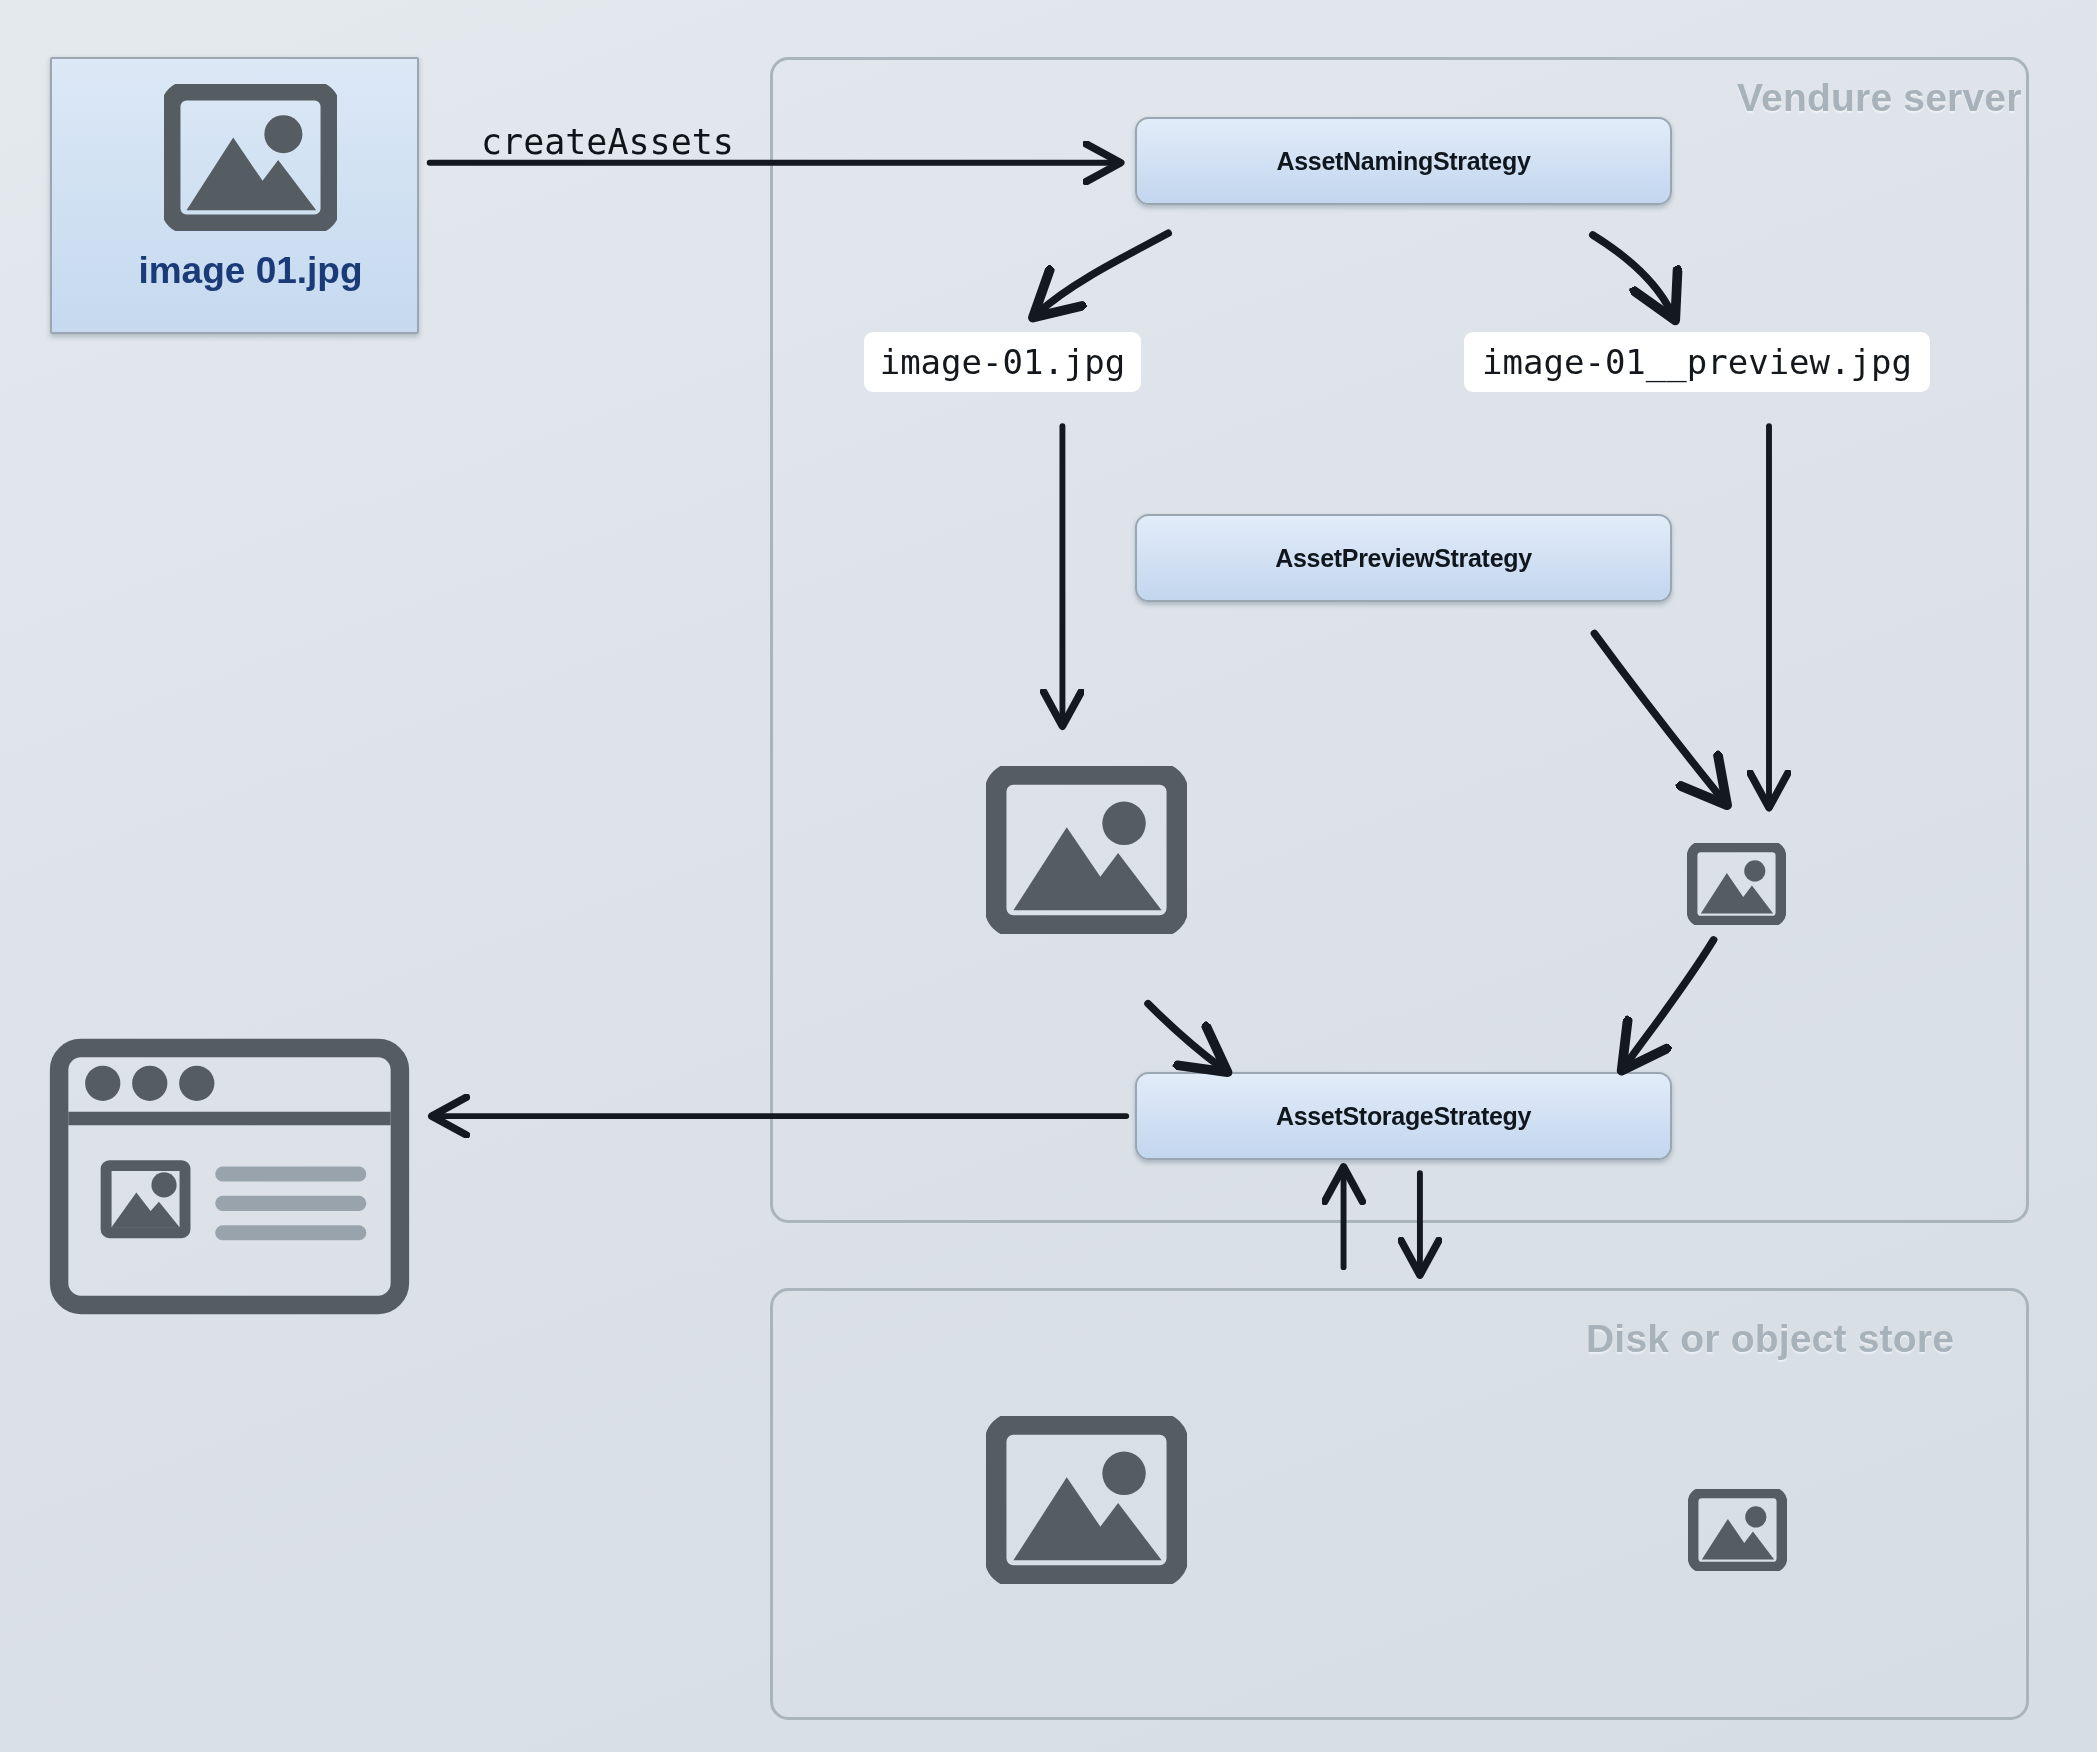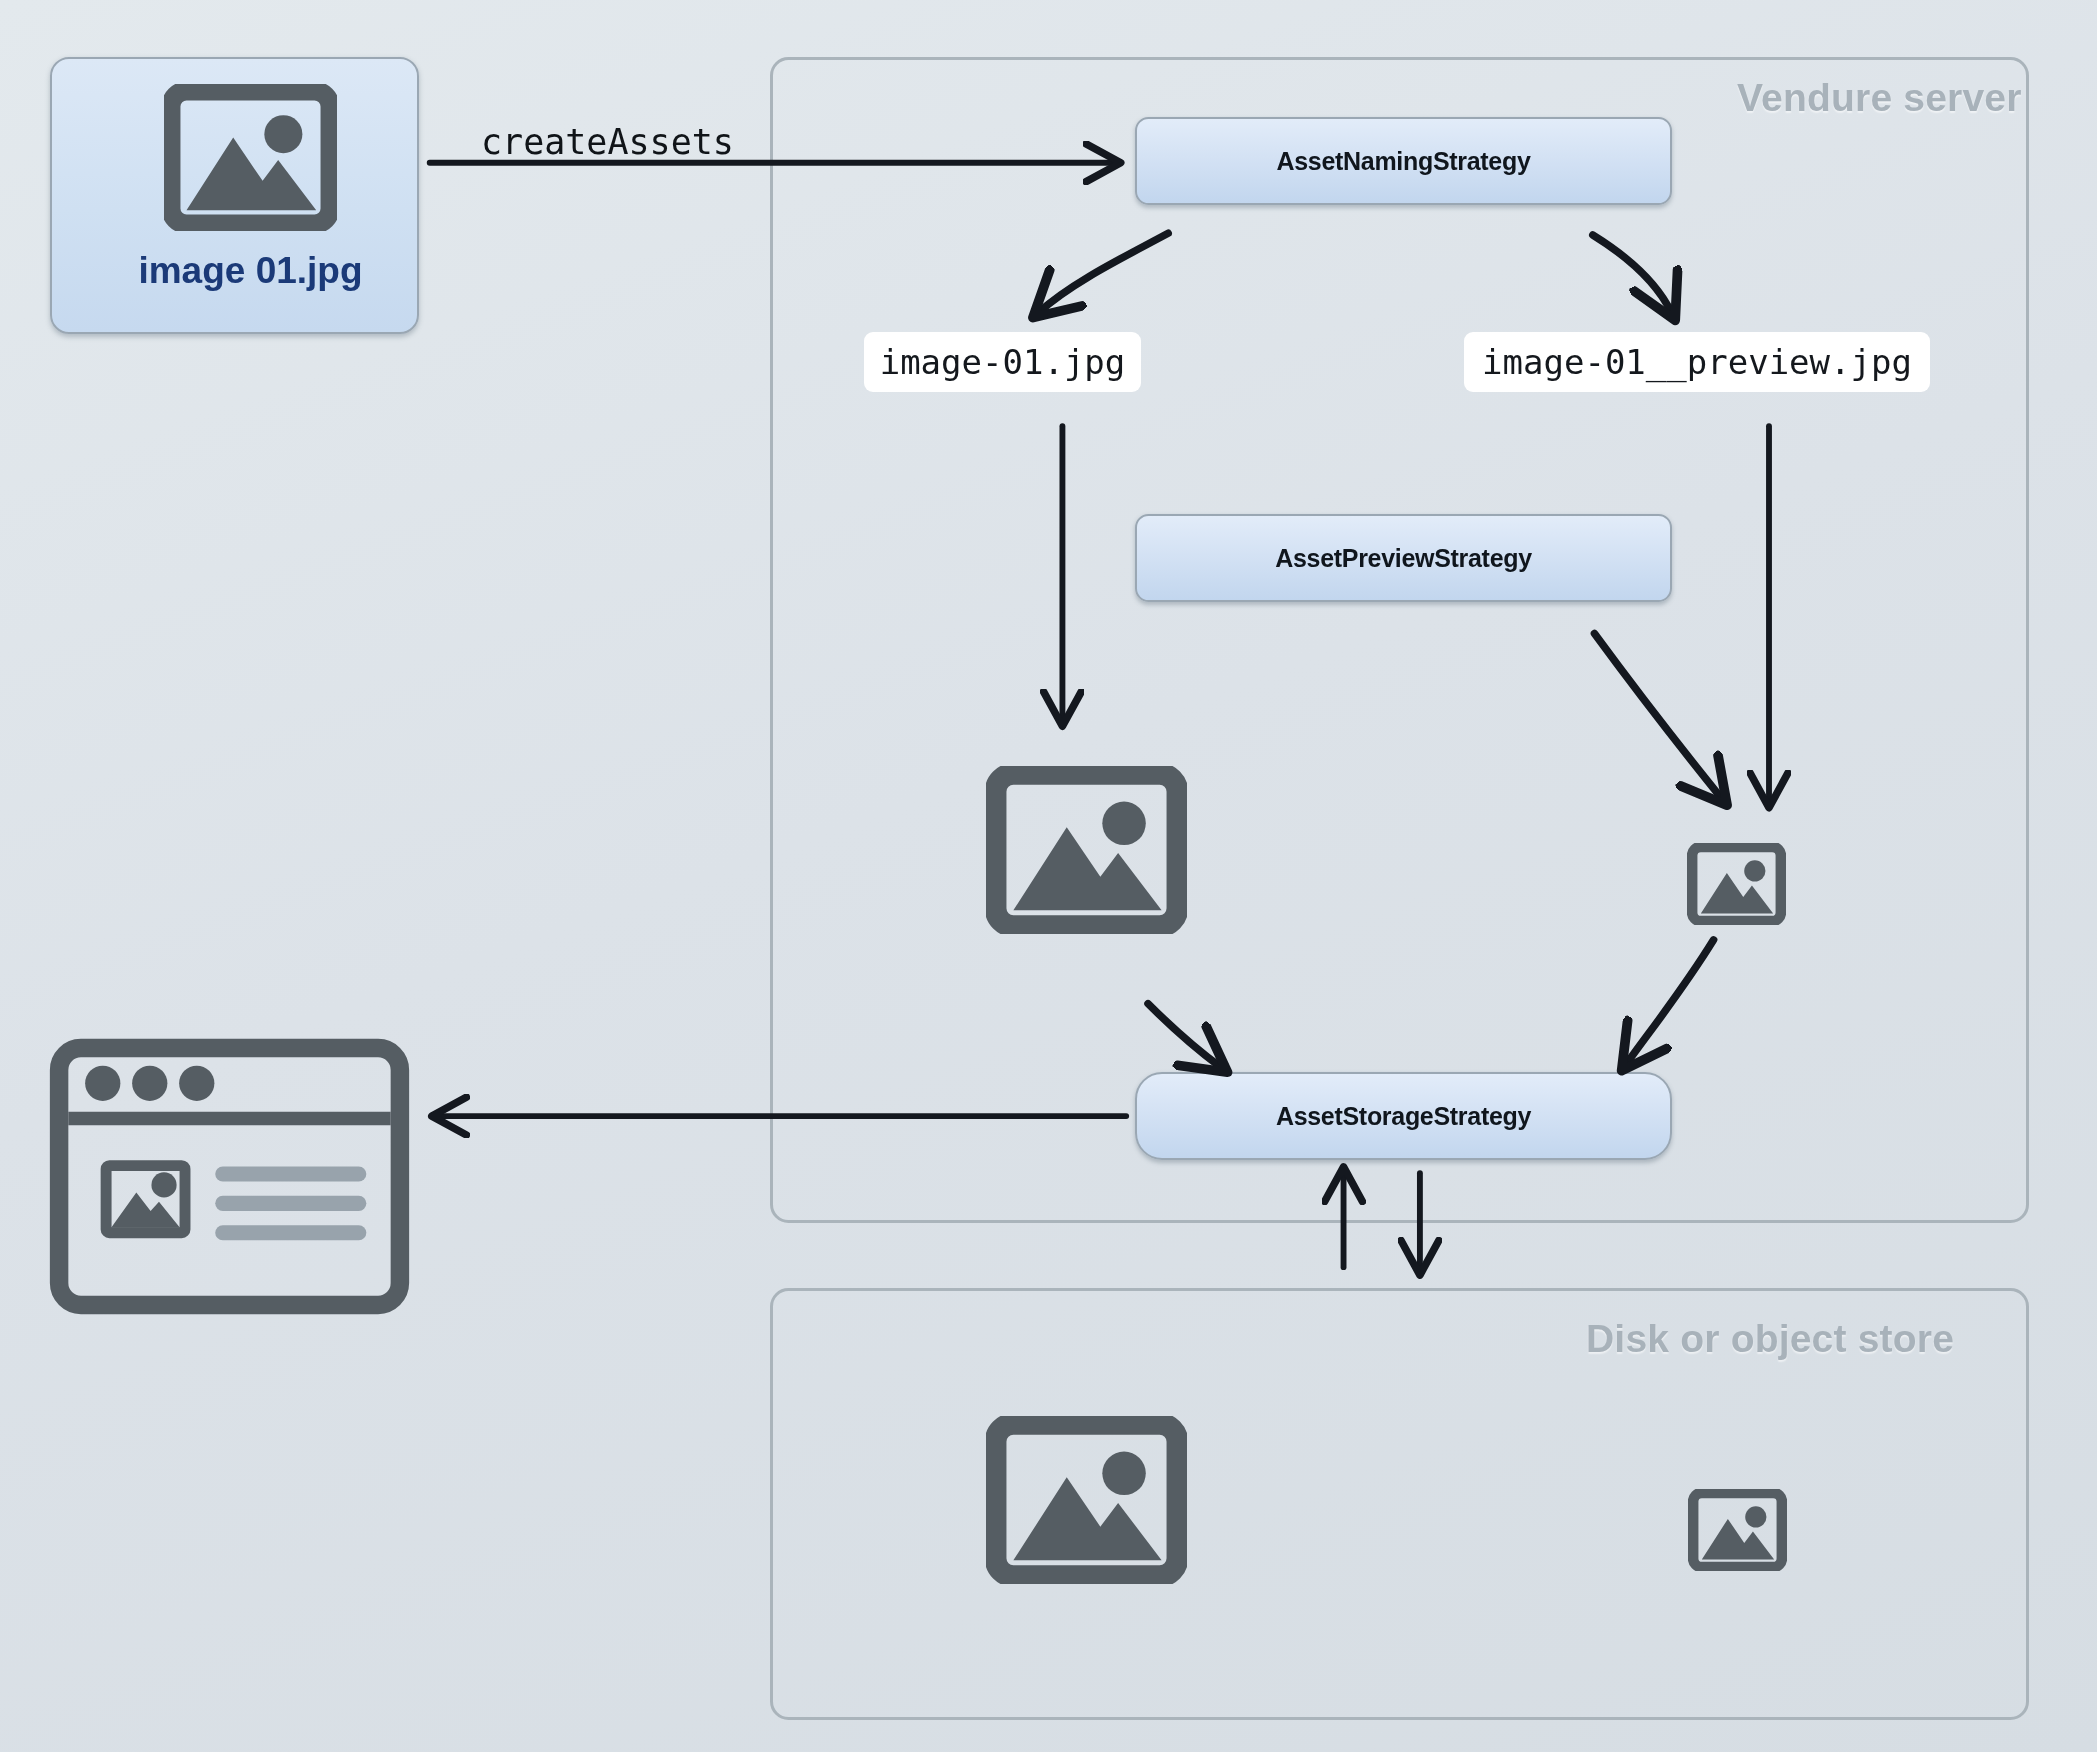--- a/index.html
+++ b/index.html
@@ -38,21 +38,21 @@
     letter-spacing: 0.2px;
     white-space: nowrap;
     text-shadow: 0 1.7px 1.7px rgba(255,255,255,0.55);
   }
 
   
   .file-card {
     position: absolute;
     box-sizing: border-box;
     border: 2.5px solid #9aa7b3;
-    border-radius: 19px;
+    border-radius: 2px;
     background: linear-gradient(180deg, #dce8f6 0%, #cfe0f2 55%, #c6d9ef 100%);
     box-shadow: 0 2.5px 5px rgba(90,105,120,0.35);
     display: flex;
     flex-direction: column;
     align-items: center;
     justify-content: flex-start;
     padding-left: 32px;
   }
   .file-card .card-label {
     color: #1b3a78;
@@ -140,21 +140,21 @@
       <rect x="198" y="153" width="180" height="18" rx="9" ry="9" fill="#98a3ac"></rect>
       <rect x="198" y="188" width="180" height="18" rx="9" ry="9" fill="#98a3ac"></rect>
       <rect x="198" y="223" width="180" height="18" rx="9" ry="9" fill="#98a3ac"></rect>
     </svg>
   </div>
 
   <div class="pill" style="left:1135px; top:117px; width:537px; height:88px;">AssetNamingStrategy</div>
 
   <div class="pill" style="left:1135px; top:514px; width:537px; height:88px;">AssetPreviewStrategy</div>
 
-  <div class="pill" style="left:1135px; top:1072px; width:537px; height:88px;border-radius:27px;">AssetStorageStrategy</div>
+  <div class="pill" style="left:1135px; top:1072px; width:537px; height:88px;">AssetStorageStrategy</div>
 
   <div class="chip" style="left:864px; top:332px; width:277px; height:60px;">image-01.jpg</div>
 
   <div class="chip" style="left:1464px; top:332px; width:466px; height:60px;">image-01__preview.jpg</div>
 
   <div class="icon-wrap" style="left:986px; top:766px; width:201px; height:168px;">
     <svg width="201" height="168" viewBox="0 0 100 85">
       <rect x="4" y="4" width="92" height="77" rx="9" ry="9" fill="none" stroke="#555d63" stroke-width="11"></rect>
       <circle cx="69" cy="29" r="11" fill="#555d63"></circle>
       <path d="M13 73 L40 31 L57 56 L66 44 L88 73 Z" fill="#555d63"></path>

